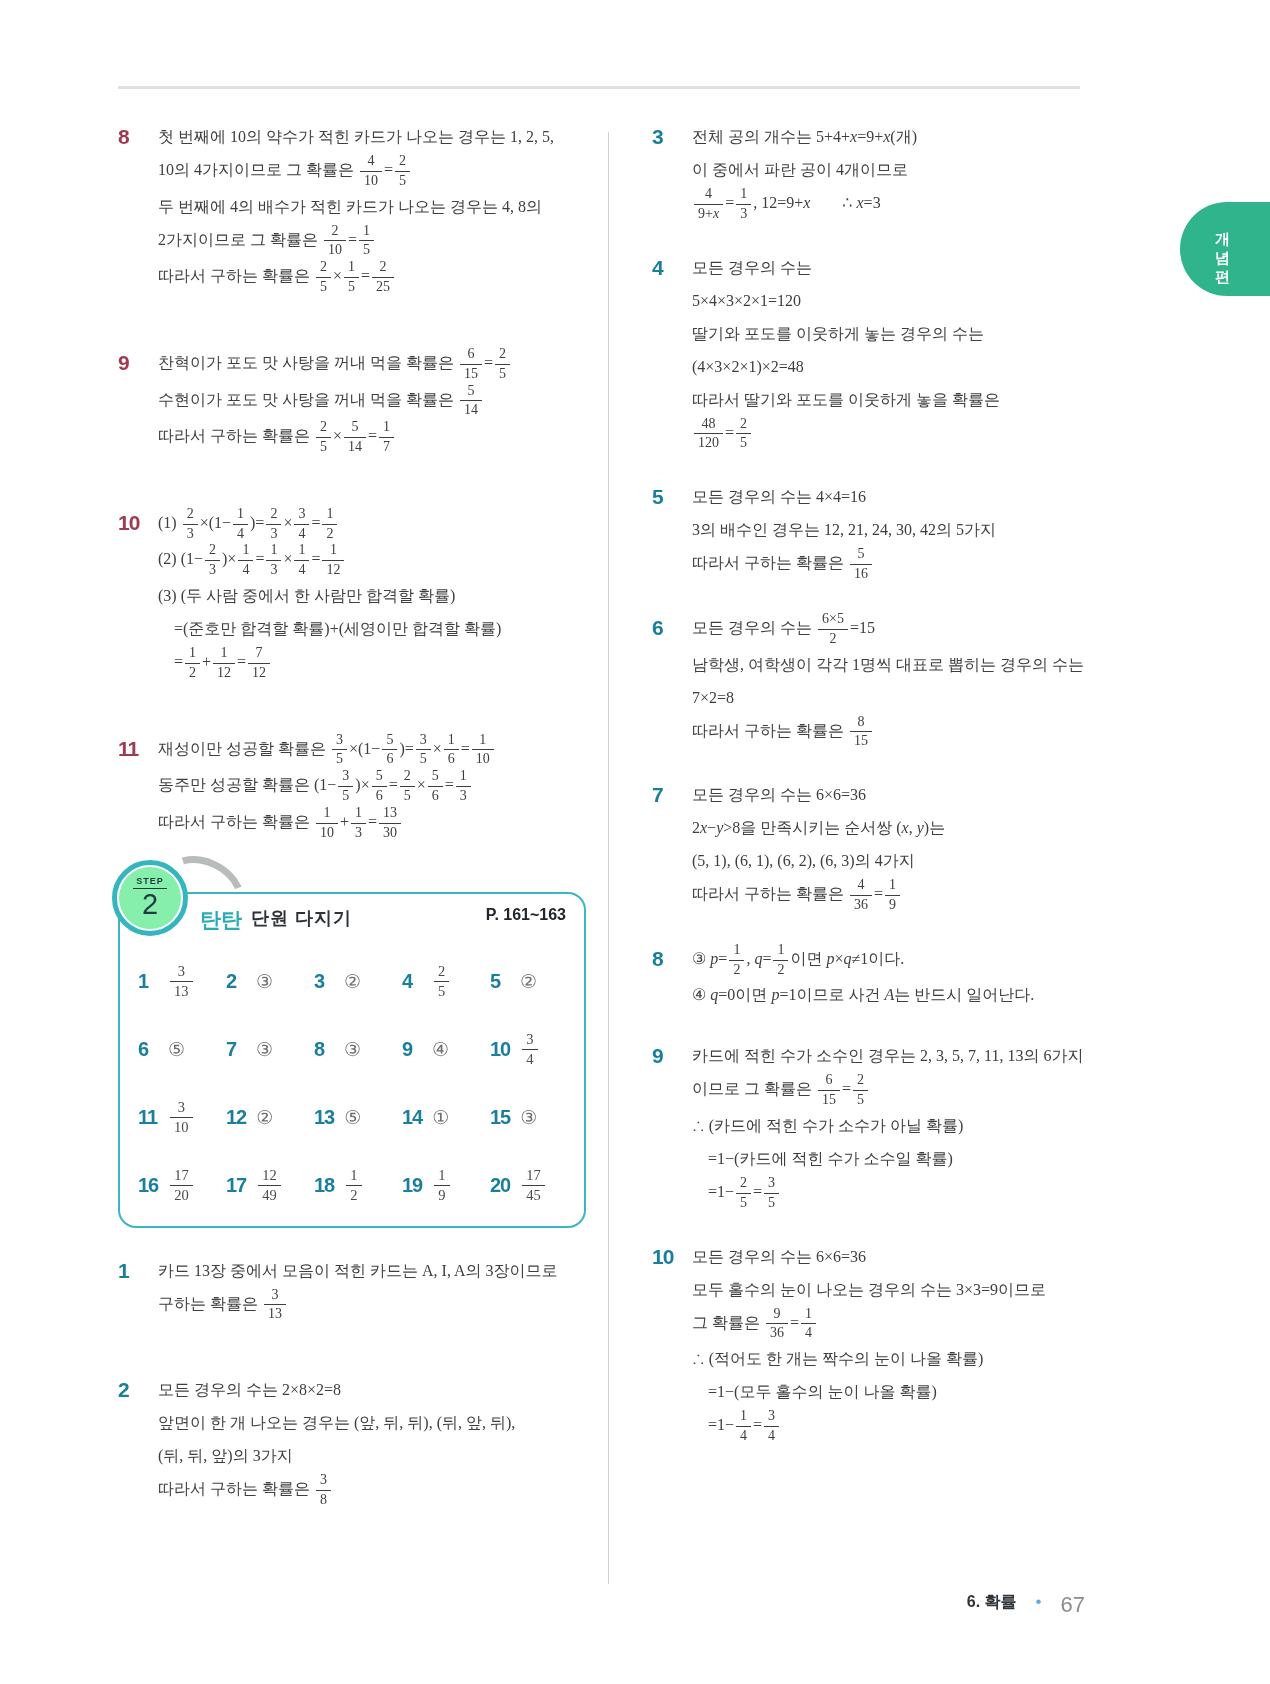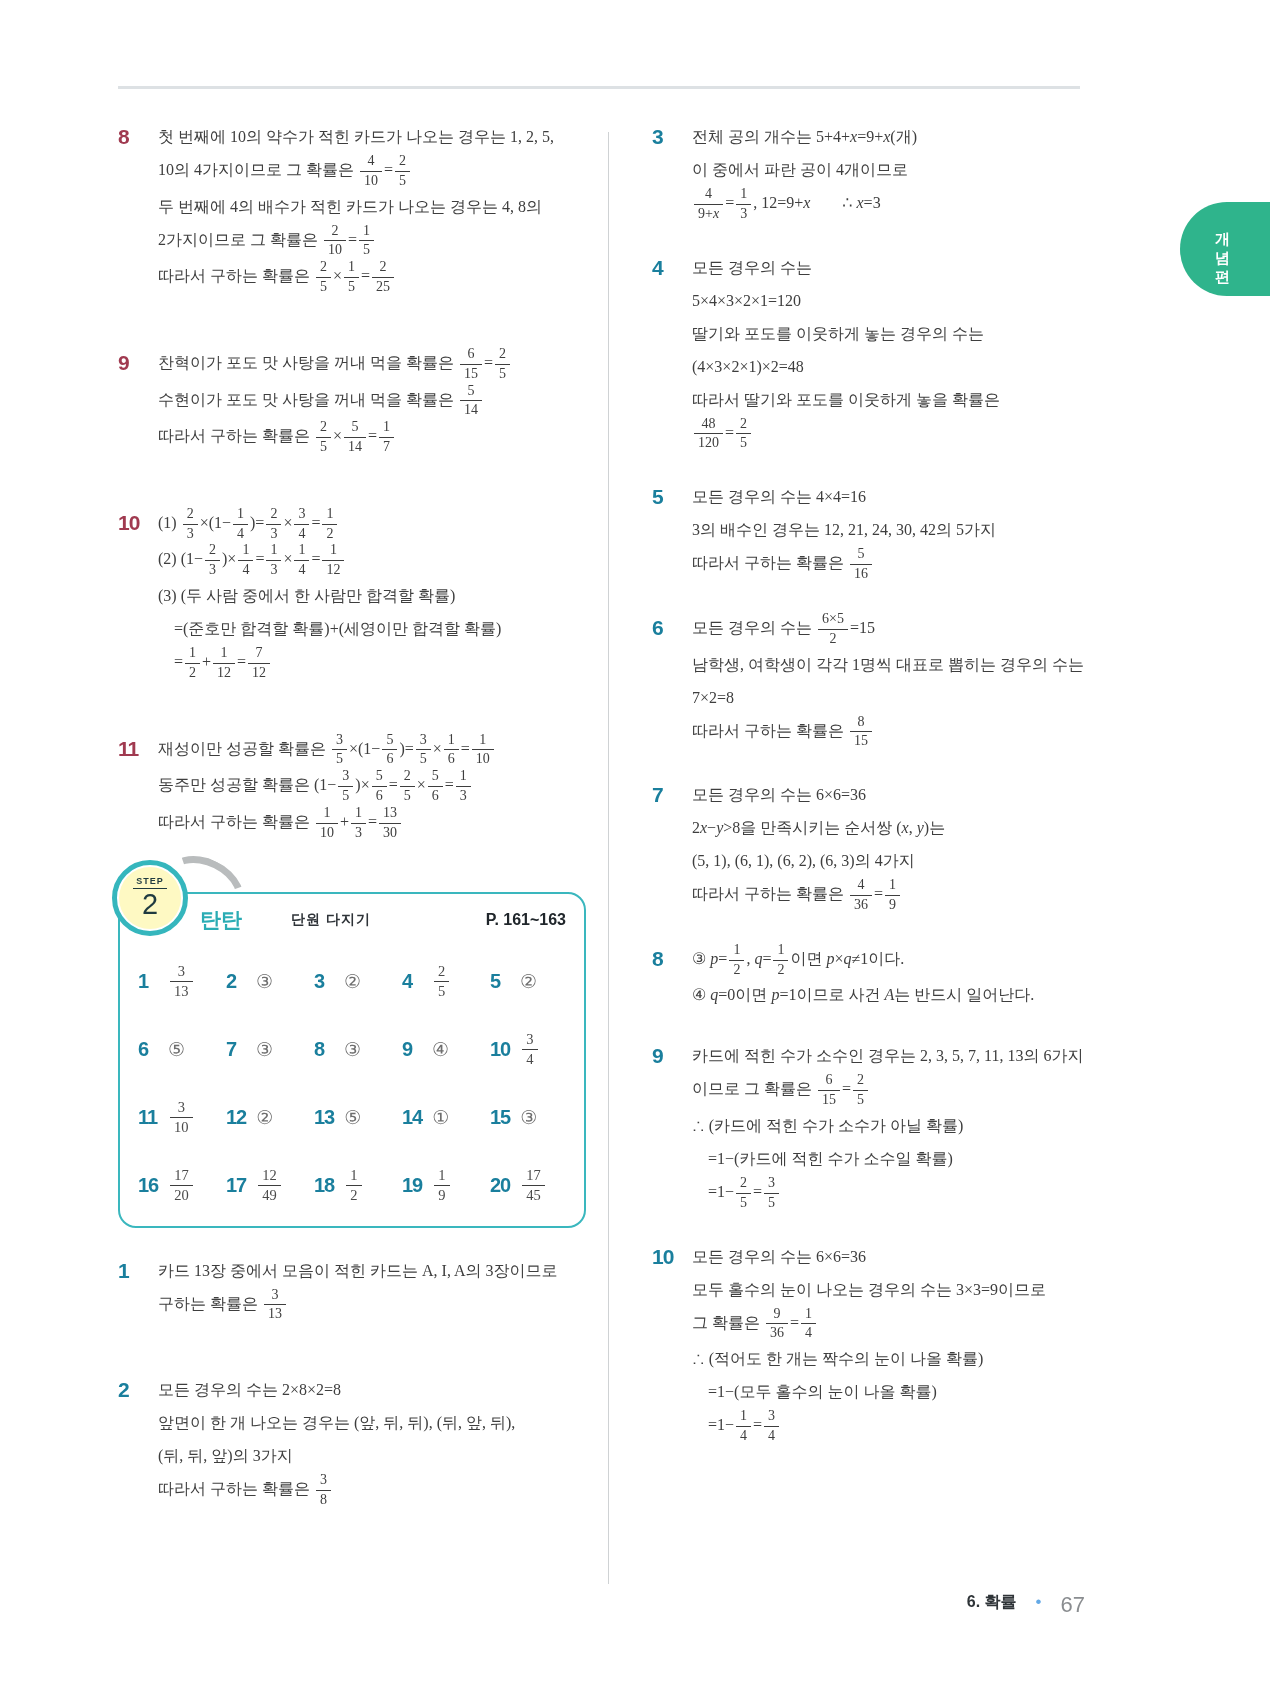--- a/index.html
+++ b/index.html
@@ -36,28 +36,28 @@
   .frac .den{border-top:1px solid #3e3e3e;padding:1px 4px 0;}
 
   
   .step-box{position:relative;border:2px solid #3ab7be;border-radius:18px;height:336px;
             box-sizing:border-box;margin-top:0;}
   .badge-wrap{position:absolute;left:-8px;top:-34px;width:76px;height:76px;}
   .badge-arc{position:absolute;left:44px;top:-2px;width:76px;height:58px;border:7px solid transparent;
              border-top-color:#b9bcbd;border-radius:50%;transform:rotate(26deg);z-index:0;}
   .badge-ring{position:absolute;inset:0;border-radius:50%;border:5px solid #35b6bd;background:#fff;
               box-sizing:border-box;z-index:1;}
-  .badge-inner{position:absolute;inset:7px;background:#fef9c3;border-radius:50%;display:flex;
+  .badge-inner{position:absolute;inset:7px;background:#86efac;border-radius:50%;display:flex;
                flex-direction:column;align-items:center;justify-content:center;z-index:2;}
   .badge-step{font-family:"Liberation Sans",sans-serif;font-weight:600;font-size:9px;letter-spacing:1px;
               color:#1f3a40;border-bottom:1px solid #1f3a40;padding:0 3px 2px;margin-bottom:1px;}
   .badge-num{font-family:"Liberation Sans",sans-serif;font-weight:400;font-size:29px;color:#1f3a40;line-height:1;}
-  .step-header{display:flex;align-items:center;padding:12px 18px 0 80px;}
+  .step-header{display:flex;align-items:flex-start;padding:12px 18px 0 80px;}
   .t-accent{font-family:"Liberation Sans",sans-serif;font-weight:bold;font-size:21px;color:#2aacb4;margin-right:9px;}
-  .t-rest{font-family:"Liberation Sans",sans-serif;font-weight:bold;font-size:14px;color:#2e3338;letter-spacing:1px;margin-left:40px;}
+  .t-rest{font-family:"Liberation Sans",sans-serif;font-weight:bold;font-size:18px;color:#2e3338;letter-spacing:1px;}
   .t-ref{margin-left:auto;font-family:"Liberation Sans",sans-serif;font-weight:bold;font-size:16px;color:#20262b;}
 
   .answers{display:grid;grid-template-columns:repeat(5,1fr);padding:14px 6px 6px 18px;}
   .ans-cell{height:68px;display:flex;align-items:center;gap:10px;}
   .ans-n{font-family:"Liberation Sans",sans-serif;font-weight:bold;font-size:20px;color:#1a7f9d;
          letter-spacing:-1px;min-width:20px;}
   .ans-v{font-size:16.5px;color:#4a4a4a;}
   .ans-v .circled{font-size:19px;color:#6e6e6e;}
   .ans-v .frac{font-size:14.5px;}
 

